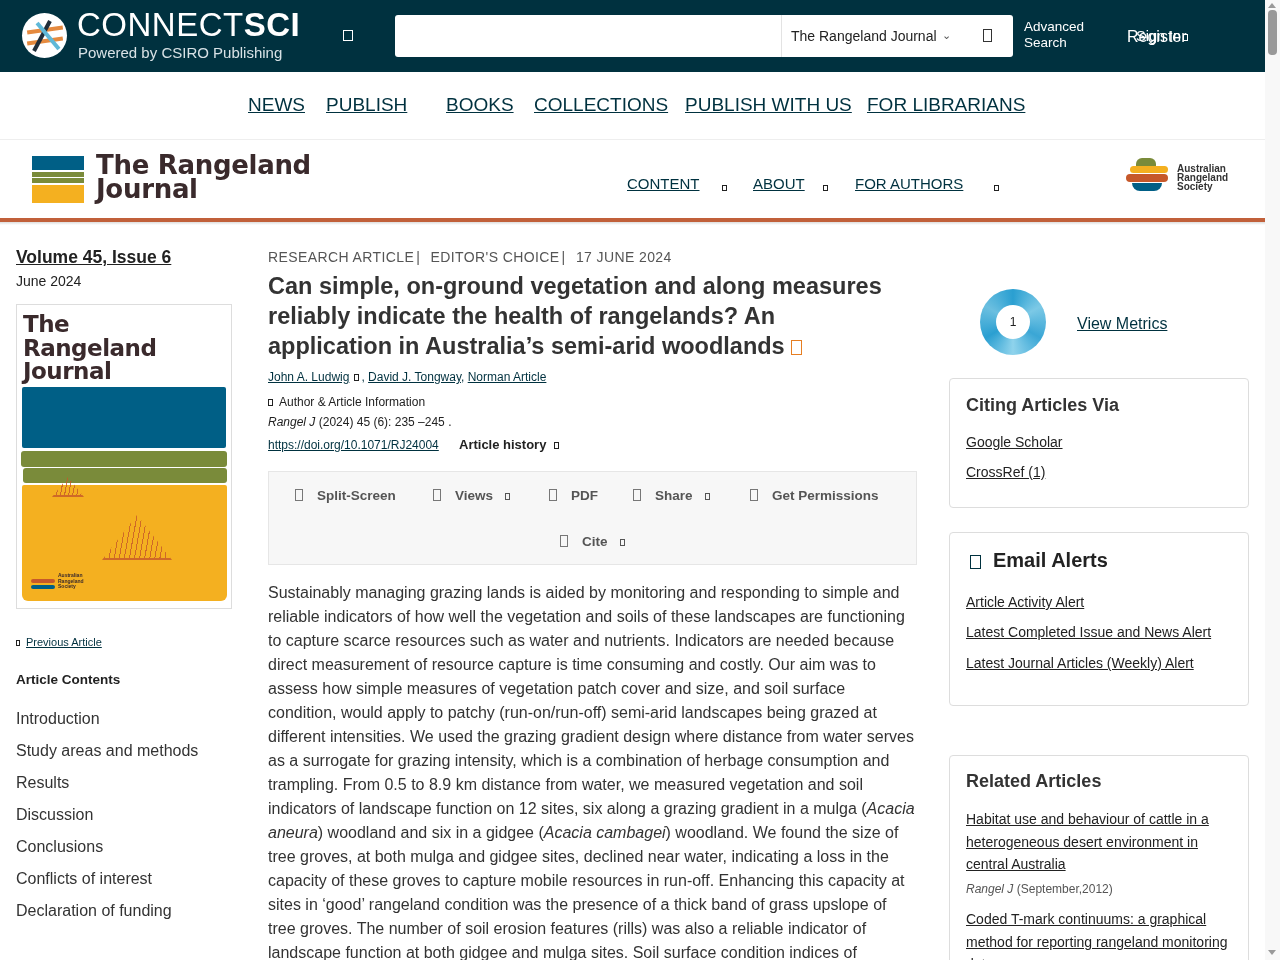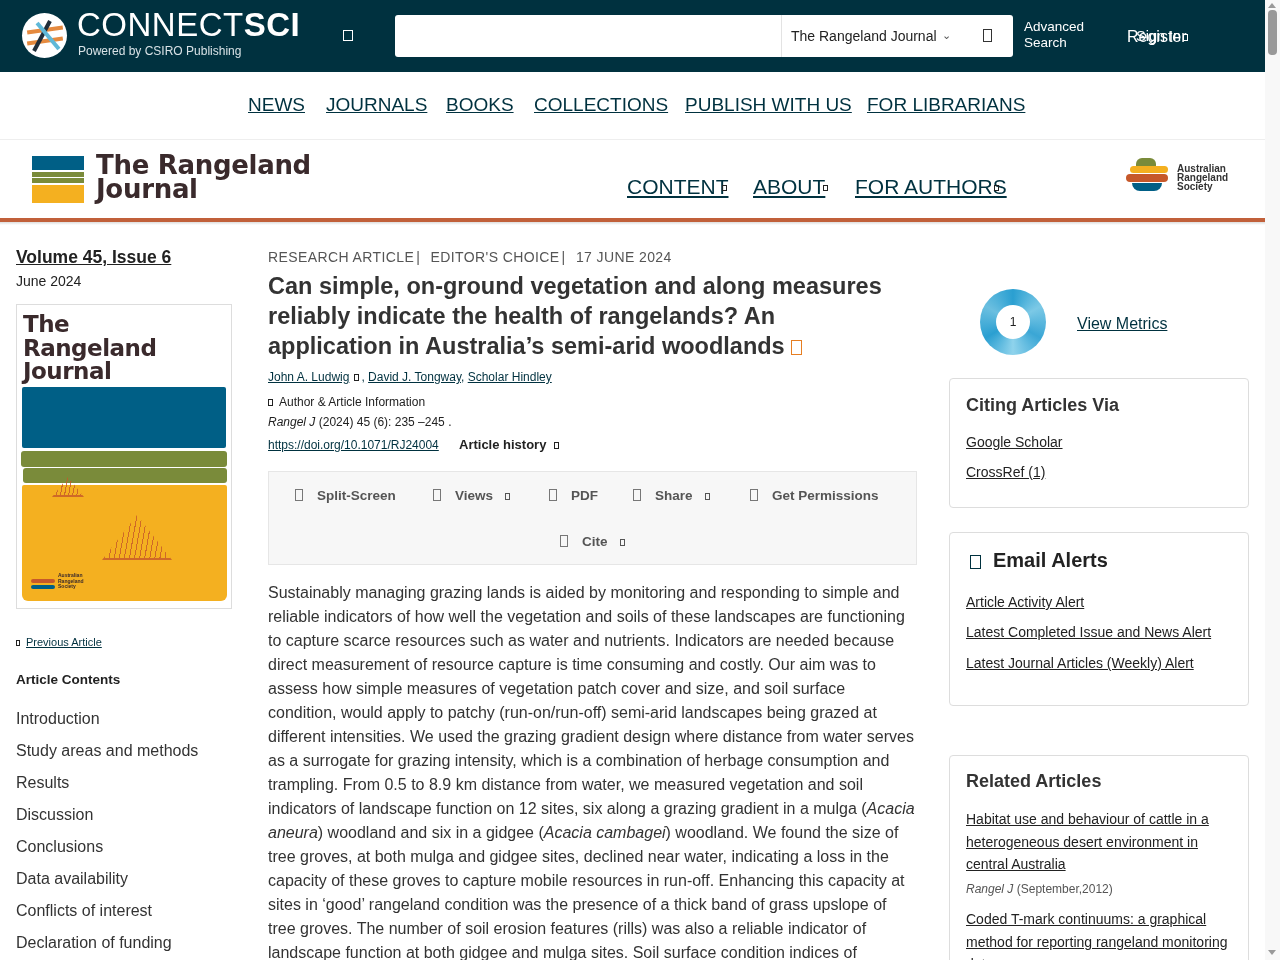--- a/index.html
+++ b/index.html
@@ -9,21 +9,21 @@
 
   
   .topbar { position: absolute; left: 0; top: 0; width: 1265px; height: 72px; background: #00313f; }
   .logo-circle { position: absolute; left: 22px; top: 13px; width: 45px; height: 45px; border-radius: 50%; background: #fff; overflow: hidden; }
   .logo-circle .s1 { position: absolute; width: 36px; height: 4px; background: #e58a3f; left: 5px; top: 15px; transform: rotate(-8deg); }
   .logo-circle .s2 { position: absolute; width: 36px; height: 4px; background: #e58a3f; left: 5px; top: 26px; transform: rotate(-8deg); }
   .logo-circle .s3 { position: absolute; width: 4px; height: 34px; background: #1f2d3a; left: 18px; top: 6px; transform: rotate(28deg); }
   .logo-circle .s4 { position: absolute; width: 4px; height: 34px; background: #5fb8d8; left: 24px; top: 6px; transform: rotate(-40deg); }
   .brand-name { position: absolute; left: 77px; top: 6px; font-size: 33px; color: #fff; letter-spacing: 0.5px; font-weight: normal; }
   .brand-name b { font-weight: bold; }
-  .brand-sub { position: absolute; left: 78px; top: 44px; font-size: 12px; color: #d8e2e6; }
+  .brand-sub { position: absolute; left: 78px; top: 44px; font-size: 15px; color: #d8e2e6; }
   .menu-icon { position: absolute; left: 343px; top: 30px; width: 10px; height: 11px; border: 1.5px solid #fff; }
   .search-box { position: absolute; left: 395px; top: 15px; width: 618px; height: 42px; background: #fff; border-radius: 3px; }
   .search-input { position: absolute; left: 0; top: 0; width: 386px; height: 42px; border: none; background: transparent; padding-left: 10px; font-family: "Liberation Sans", sans-serif; font-size: 14px; color: #333; outline: none; }
   .search-input::placeholder { color: #444; }
   .search-divider { position: absolute; left: 386px; top: 0; width: 1px; height: 42px; background: #e3e3e3; }
   .journal-select { position: absolute; left: 396px; top: 13px; font-size: 14px; color: #222; }
   .chev { position: absolute; left: 547px; top: 14px; font-size: 11px; color: #555; }
   .search-btn { position: absolute; left: 588px; top: 14px; width: 9px; height: 13px; border: 1px solid #333; }
   .adv-search { position: absolute; left: 1024px; top: 19px; font-size: 13.5px; color: #fff; line-height: 16px; }
   .register { position: absolute; left: 1127px; top: 28px; font-size: 16px; color: #fff; }
@@ -41,21 +41,21 @@
   .mainnav a { position: absolute; top: 22px; font-size: 19px; color: #00313f; text-decoration: underline; }
 
   
   .jheader { position: absolute; left: 0; top: 141px; width: 1265px; height: 77px; }
   .jlogo { position: absolute; left: 32px; top: 15px; width: 52px; height: 47px; }
   .jlogo .b { position: absolute; left: 0; top: 0; width: 52px; height: 14px; background: #005f86; }
   .jlogo .g1 { position: absolute; left: 0; top: 16px; width: 52px; height: 5px; background: #7a8b3a; }
   .jlogo .g2 { position: absolute; left: 0; top: 22px; width: 52px; height: 5px; background: #7a8b3a; }
   .jlogo .y { position: absolute; left: 0; top: 29px; width: 52px; height: 18px; background: #f4b020; }
   .jtitle { position: absolute; left: 96px; top: 12px; font-size: 26px; font-weight: bold; color: #3a2a2c; line-height: 24px; font-family: "DejaVu Sans", sans-serif; letter-spacing: -0.3px; }
-  .jnav a { position: absolute; top: 34px; font-size: 21px; color: #00313f; text-decoration: underline; }
+  .jnav a { position: absolute; top: 34px; font-size: 15px; color: #00313f; text-decoration: underline; }
   .jnav .dd { position: absolute; top: 44px; width: 5px; height: 6px; border: 1px solid #222; }
   .ars-logo { position: absolute; left: 1126px; top: 17px; }
   .ars-w1 { position: absolute; left: 10px; top: 0; width: 20px; height: 10px; background: #7a8b3a; border-radius: 6px 6px 0 0; }
   .ars-w2 { position: absolute; left: 4px; top: 8px; width: 38px; height: 7px; background: #f4b020; border-radius: 5px; }
   .ars-w3 { position: absolute; left: 0; top: 16px; width: 42px; height: 8px; background: #c6582a; border-radius: 5px; }
   .ars-w4 { position: absolute; left: 6px; top: 25px; width: 30px; height: 8px; background: #005f86; border-radius: 0 0 8px 8px; }
   .ars-text { position: absolute; left: 51px; top: 6px; font-size: 10px; font-weight: bold; color: #333; line-height: 9px; }
   .orange-rule { position: absolute; left: 0; top: 218px; width: 1265px; height: 4px; background: #c1603a; }
   .orange-shadow { position: absolute; left: 0; top: 222px; width: 1265px; height: 3px; background: linear-gradient(#ddd, #fff); }
 
@@ -142,21 +142,21 @@
 </div>
 
 <div class="scrollbar">
   <div class="scroll-up"></div>
   <div class="scroll-thumb"></div>
   <div class="scroll-down"></div>
 </div>
 
 <div class="mainnav">
   <a style="left:248px">NEWS</a>
-  <a style="left:326px">JOURNALS</a>
+  <a style="left:326px">PUBLISH</a>
   <a style="left:446px">BOOKS</a>
   <a style="left:534px">COLLECTIONS</a>
   <a style="left:685px">PUBLISH WITH US</a>
   <a style="left:867px">FOR LIBRARIANS</a>
 </div>
 
 <div class="jheader">
   <div class="jlogo">
     <div class="b"></div>
       <div class="g1"></div>
@@ -214,33 +214,32 @@
 <div class="prev-art">
   <span class="ic"></span><a>Previous Article</a>
 </div>
 <div class="contents-head">Article Contents</div>
 <div class="toc">
   <a>Introduction</a>
   <a>Study areas and methods</a>
   <a>Results</a>
   <a>Discussion</a>
   <a>Conclusions</a>
-  <a>Data availability</a>
   <a>Conflicts of interest</a>
   <a>Declaration of funding</a>
 </div>
 
 <div class="meta-line">
   <span>RESEARCH ARTICLE</span><span class="sep">|</span>
   <span>EDITOR'S CHOICE</span><span class="sep">|</span>
   <span>17 JUNE 2024</span>
 </div>
 <h1 class="art-title"><span>Can simple, on-ground vegetation and along measures reliably indicate the health of rangelands? An application in Australia’s semi-arid woodlands</span><span class="oa"></span></h1>
 <div class="authors">
-  <a>John A. Ludwig</a><span class="mail"></span>, <a>David J. Tongway</a>, <a>Scholar Hindley</a>
+  <a>John A. Ludwig</a><span class="mail"></span>, <a>David J. Tongway</a>, <a>Norman Article</a>
 </div>
 <div class="author-info"><span class="ic"></span><span>Author &amp; Article Information</span></div>
 <div class="citation"><i>Rangel J</i><span> (2024) 45 (6): 235 –245 .</span></div>
 <a class="doi">https://doi.org/10.1071/RJ24004</a>
 <div class="history"><span>Article history</span><span class="ic"></span></div>
 
 <div class="toolbar">
   <div class="tb-item" style="left:26px;top:16px"><span class="box"></span><span>Split-Screen</span></div>
   <div class="tb-item" style="left:164px;top:16px"><span class="box"></span><span>Views</span><span class="dd"></span></div>
   <div class="tb-item" style="left:280px;top:16px"><span class="box"></span><span>PDF</span></div>

